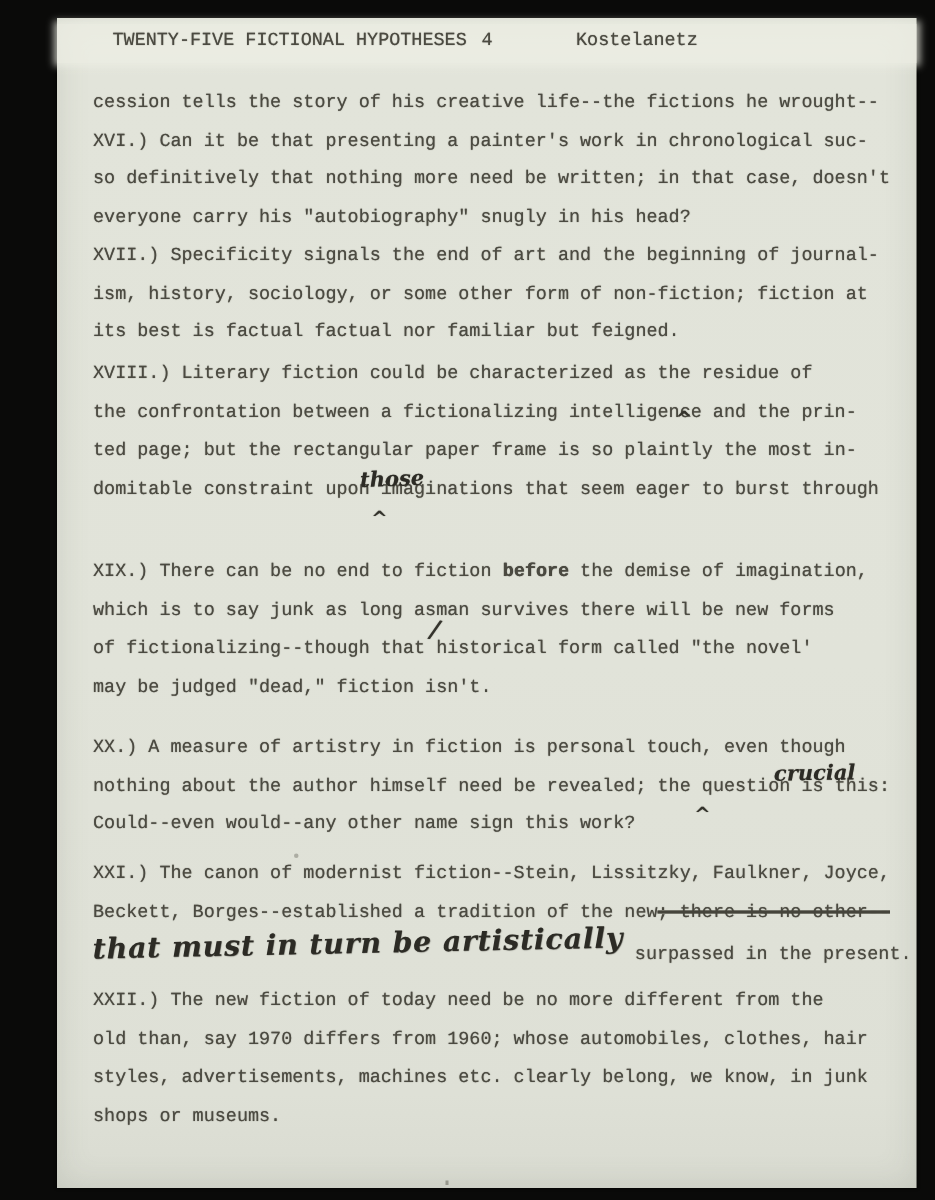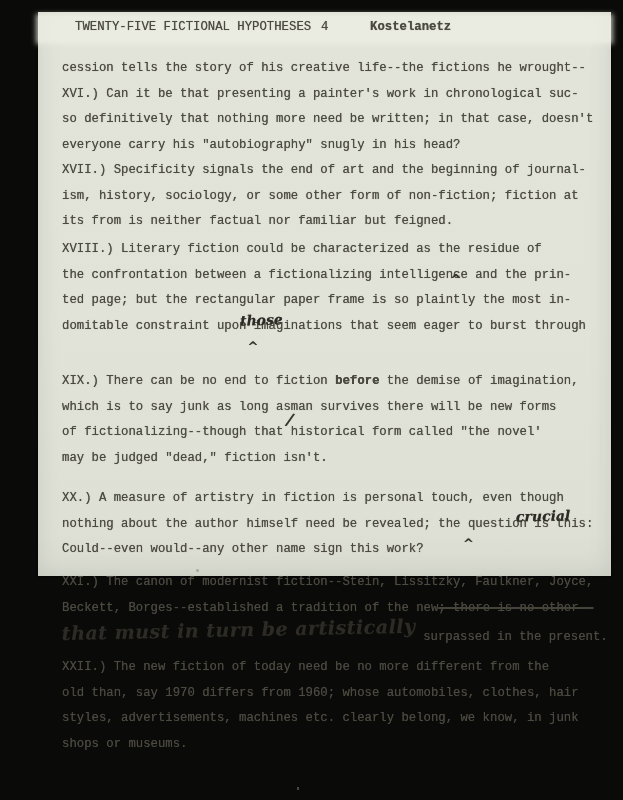--- a/index.html
+++ b/index.html
@@ -2,33 +2,33 @@
 <html><head>
 <meta charset="utf-8">
 <style>
   html,body{margin:0;padding:0;}
   body{
     width:623px;height:800px;position:relative;overflow:hidden;
     background:#0a0a09;
     font-family:"Liberation Mono","DejaVu Sans Mono",monospace;
   }
   .paper{
-    position:absolute;left:38px;top:12px;width:573px;height:564px;
+    position:absolute;left:38px;top:12px;width:573px;height:780px;
     background:linear-gradient(180deg,#e9ebe1 0%,#e2e4da 5%,#e1e3d9 55%,#dee0d6 92%,#d9dbd1 100%);
     box-shadow:inset 0 0 22px rgba(95,100,85,.16), 0 0 2px #000;
   }
   .band{
     position:absolute;left:0;top:4px;width:100%;height:26px;
     background:#edeee4;opacity:.75;box-shadow:0 0 5px 2px #edeee4;
   }
   .ink{color:#4b4a41;text-shadow:0 0 .7px rgba(75,73,62,.8);}
   .hdr span{position:absolute;top:8px;font-size:12.3px;white-space:pre;}
   .hdr .t1{left:37px;}
   .hdr .t2{left:283px;}
-  .hdr .t3{left:332px;font-weight:bold;}
+  .hdr .t3{left:346px;}
   .para{position:absolute;left:24px;width:548px;font-size:12.3px;}
   .line{white-space:pre;height:25.5px;line-height:25.5px;}
   #p16{top:44px} #p17{top:146px} #p18{top:225px} #p19{top:357px}
   #p20{top:474px} #p21{top:558px} #p22{top:643px}
   .hand{font-family:"DejaVu Serif","Liberation Serif",serif;font-style:italic;font-weight:bold;color:#2c2b25;}
   .hand-big{font-size:19px;letter-spacing:.5px;display:inline-block;transform:rotate(-1.2deg);transform-origin:left bottom;text-shadow:.3px .3px .6px rgba(40,38,32,.6);}
   .mark-point{position:relative;display:inline-block;width:0;vertical-align:baseline;}
   .rel{position:relative;display:inline-block;}
   .above{position:absolute;white-space:pre;font-size:14px;line-height:14px;}
   .those-pos{left:-6px;top:-16px;transform:rotate(-2deg);}
@@ -58,21 +58,21 @@
   <div class="para ink" id="p16">
     <div class="line">cession tells the story of his creative life--the fictions he wrought--</div>
     <div class="line">XVI.) Can it be that presenting a painter's work in chronological suc-</div>
     <div class="line">so definitively that nothing more need be written; in that case, doesn't</div>
     <div class="line">everyone carry his "autobiography" snugly in his head?</div>
   </div>
 
   <div class="para ink" id="p17">
     <div class="line">XVII.) Specificity signals the end of art and the beginning of journal-</div>
     <div class="line">ism, history, sociology, or some other form of non-fiction; fiction at</div>
-    <div class="line">its from is neither factual nor familiar but feigned.</div>
+    <div class="line">its best is factual factual nor familiar but feigned.</div>
   </div>
 
   <div class="para ink" id="p18">
     <div class="line">XVIII.) Literary fiction could be characterized as the residue of</div>
     <div class="line">the confrontation between a fictionalizing intelligence and the prin-</div>
     <div class="line"><span>ted page; but the rectangular paper frame is so plain</span><span class="rel"><span>t</span><span class="caret caret-above-t hand">^</span></span><span>ly the most in-</span></div>
     <div class="line"><span>domitable constraint upon</span><span class="mark-point"><span class="above hand those-pos">those</span><span class="caret caret-below-those hand">^</span></span><span> imaginations that seem eager to burst through</span></div>
   </div>
 
   <div class="para ink" id="p19">

